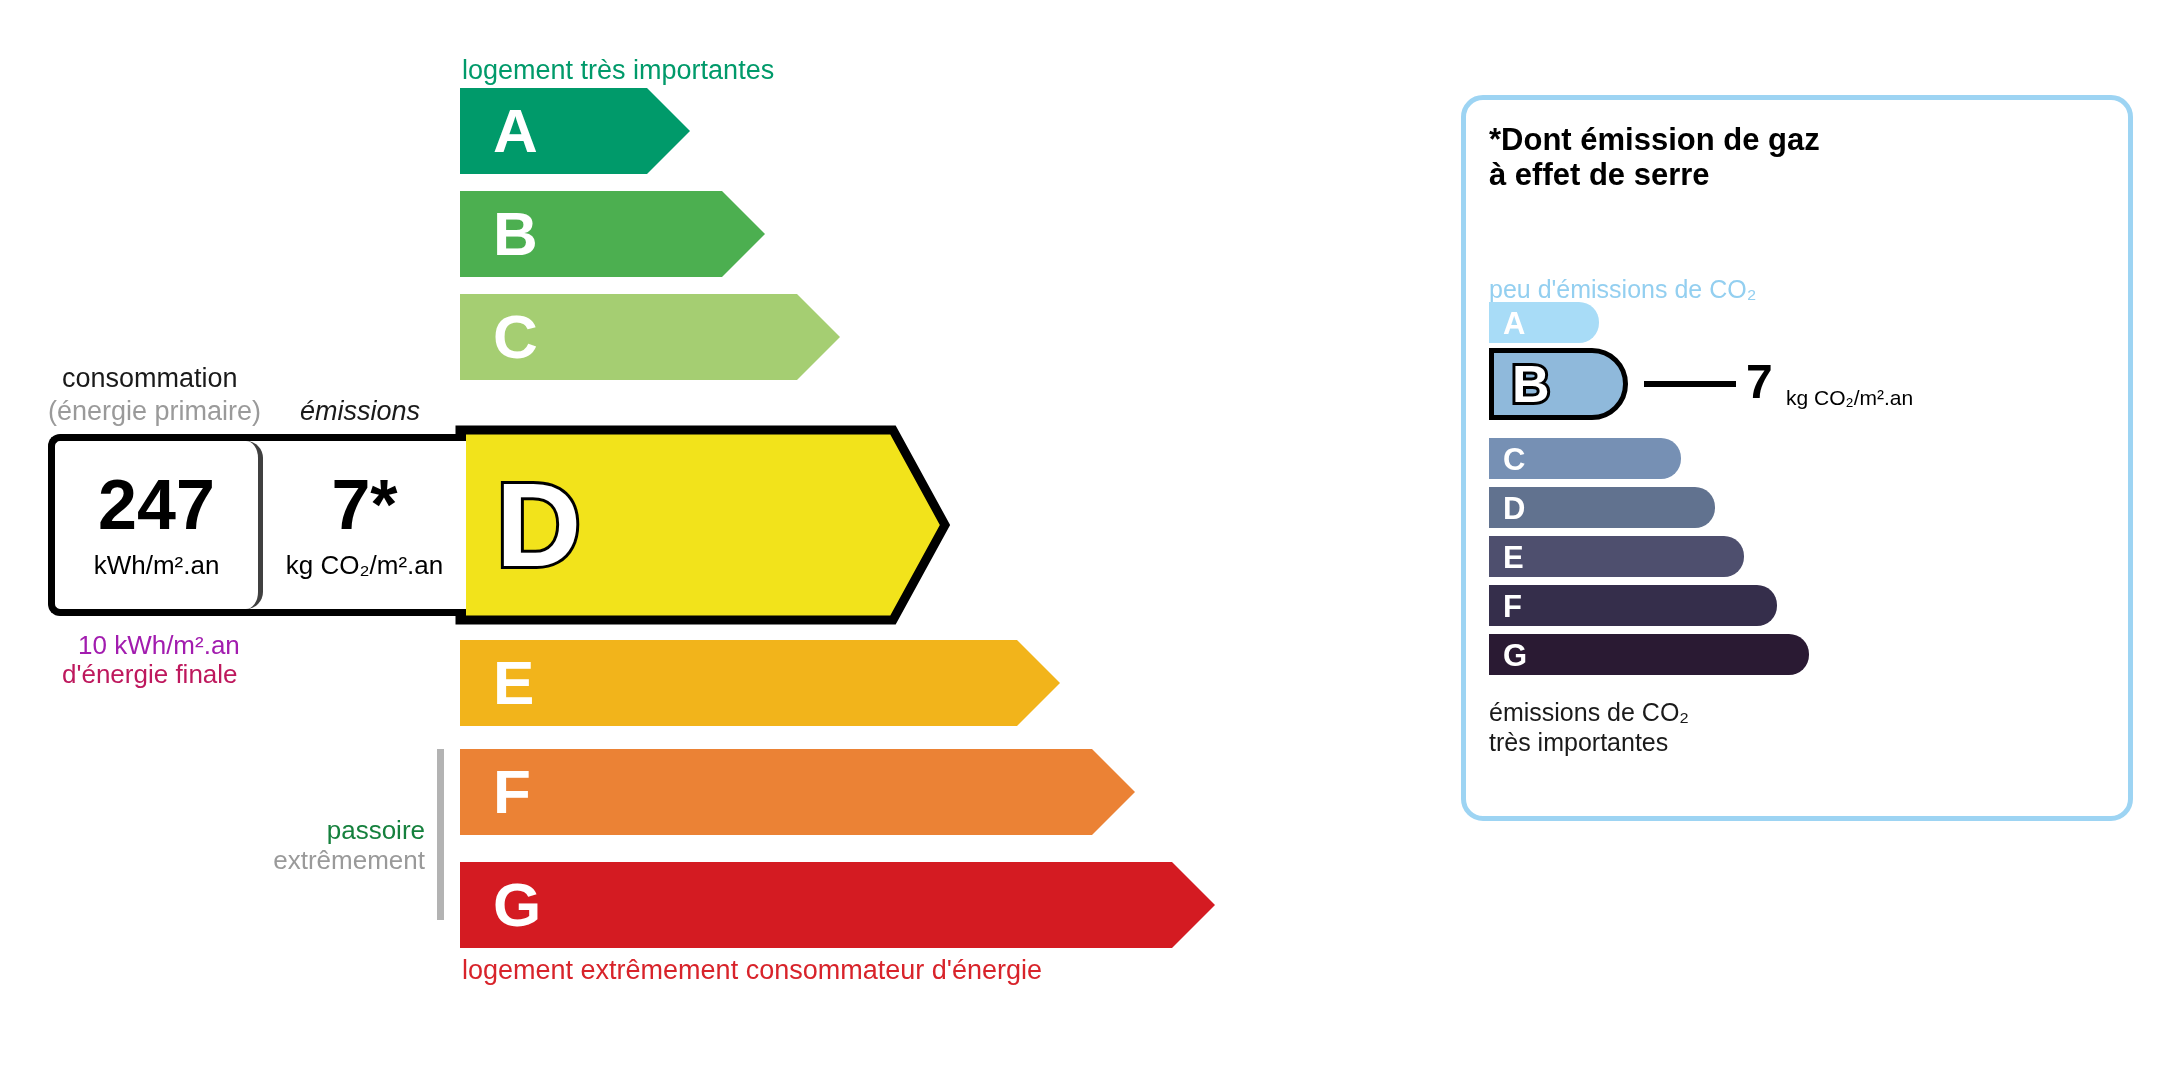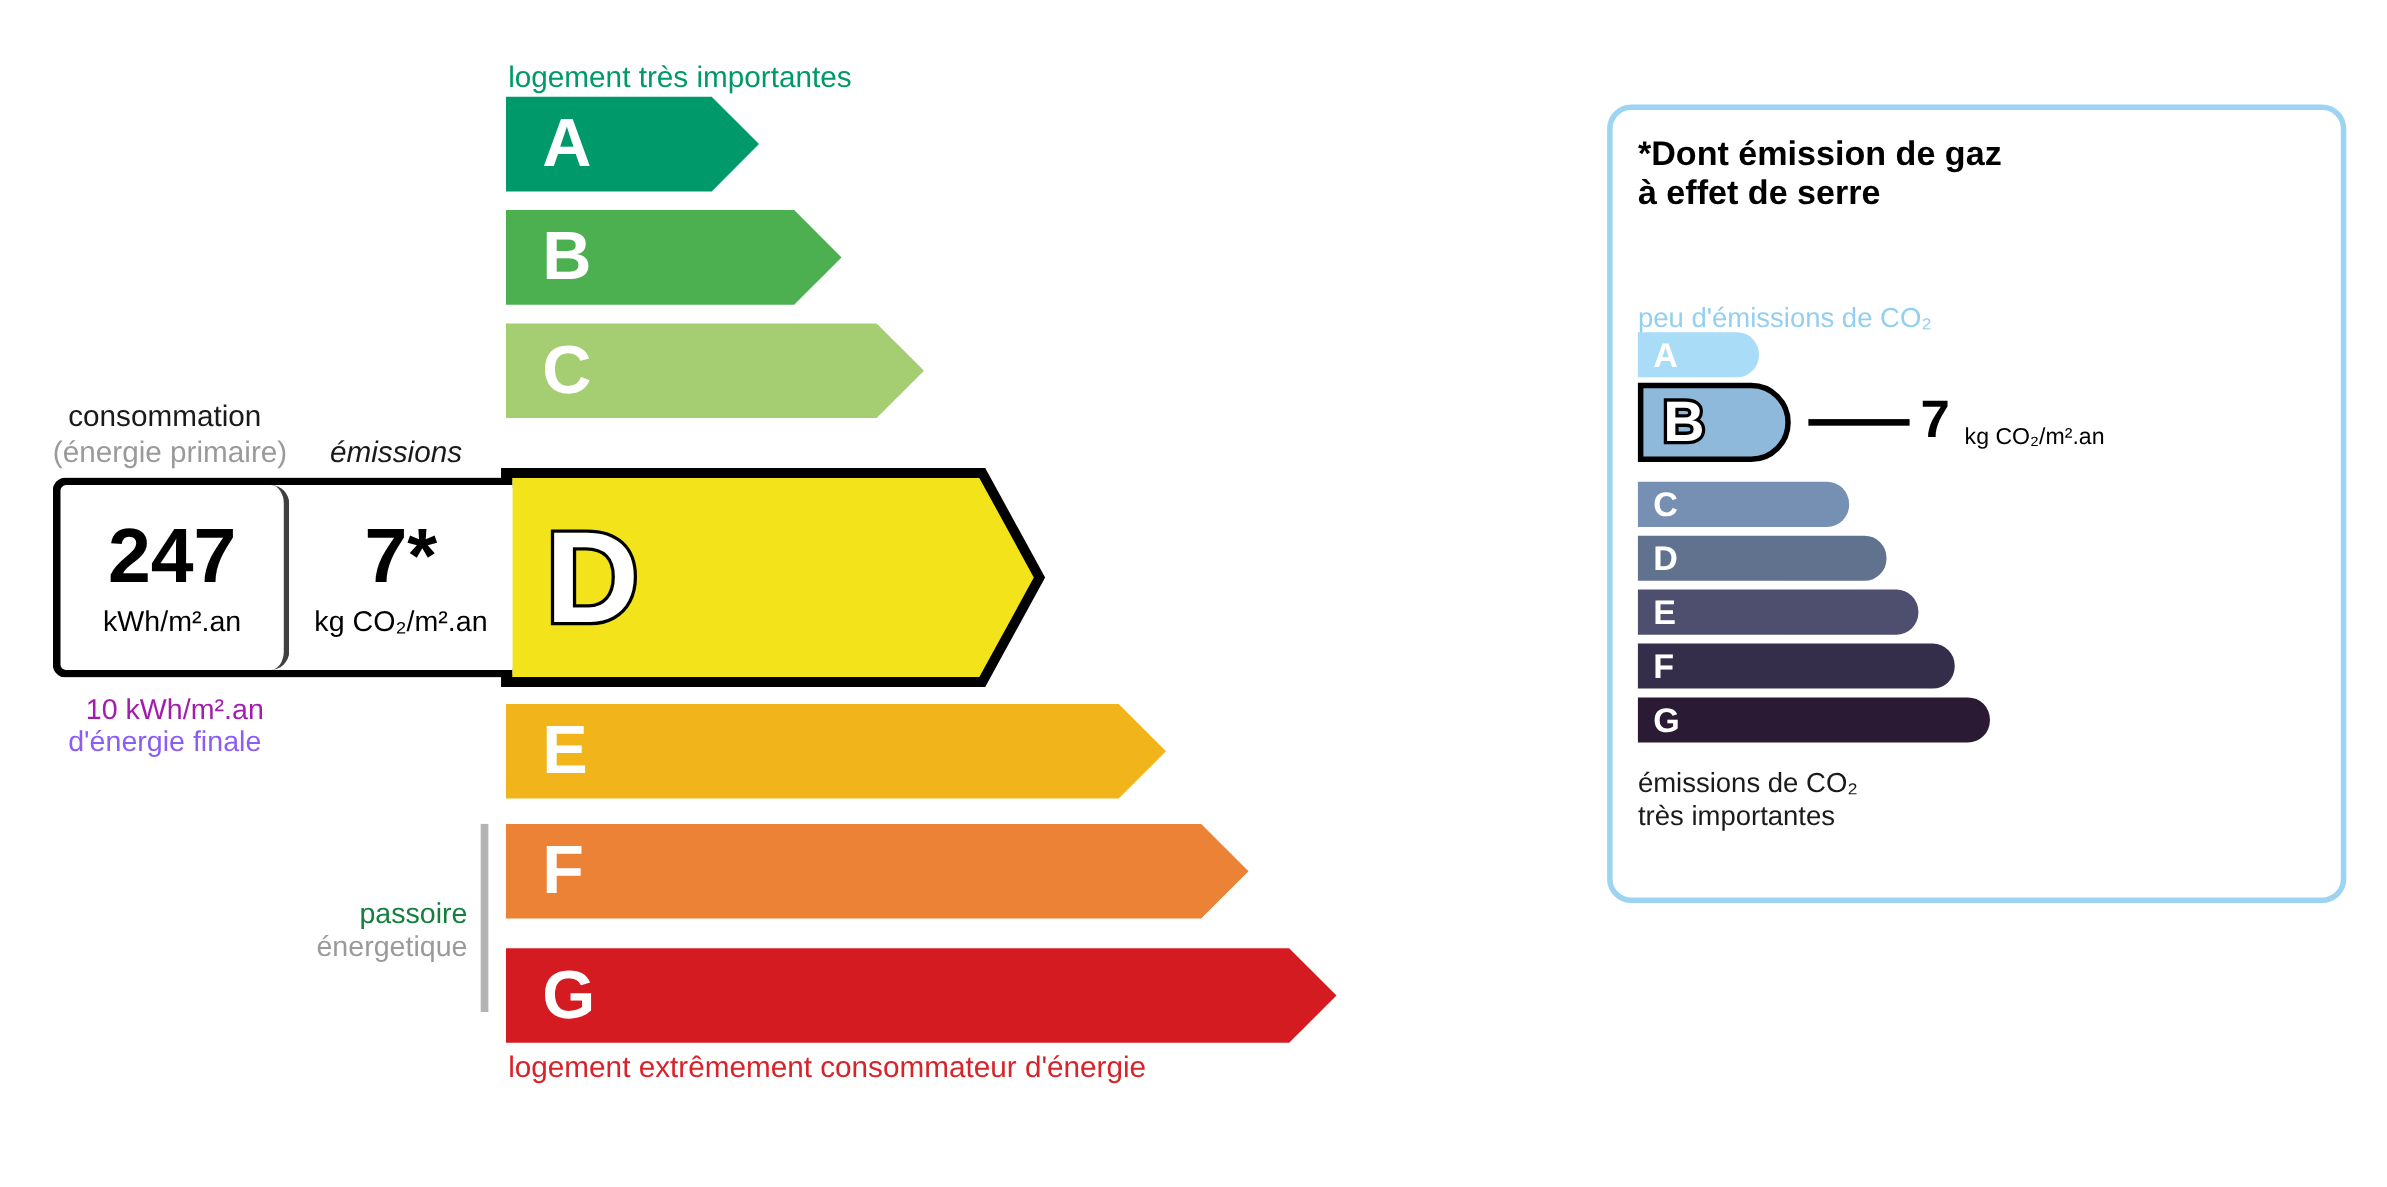--- a/index.html
+++ b/index.html
@@ -28,21 +28,21 @@
   .vcell.left{border-right:5px solid #404040;border-radius:17px;}
   .vnum{font-size:70px;font-weight:bold;line-height:1;color:#000;}
   .vunit{font-size:26px;color:#000;margin-top:10px;}
 
   
   .boxlabel{position:absolute;white-space:nowrap;font-size:27px;}
   #lbl-conso{left:62px;top:363px;color:#1a1a1a;}
   #lbl-conso-sub{left:48px;top:396px;color:#9a9a9a;}
   #lbl-emis{left:300px;top:396px;color:#1a1a1a;font-style:italic;}
   #lbl-final1{left:78px;top:630px;color:#a21caf;font-size:26px;}
-  #lbl-final2{left:62px;top:659px;color:#8b5cf6;font-size:26px;}
+  #lbl-final2{left:62px;top:659px;color:#be185d;font-size:26px;}
 
   
   #passoire-bar{position:absolute;left:437px;top:749px;width:7px;height:171px;
                 background:#b3b3b3;}
   #passoire-1{position:absolute;right:1745px;top:815px;color:#15803d;font-size:26px;white-space:nowrap;}
   #passoire-2{position:absolute;right:1745px;top:845px;color:#9a9a9a;font-size:26px;white-space:nowrap;}
 
   
   #co2-panel{position:absolute;left:1461px;top:95px;width:672px;height:726px;
              border:5px solid #9DD4F3;border-radius:22px;box-sizing:border-box;
@@ -118,21 +118,21 @@
       <div class="vnum">7*</div>
       <div class="vunit">kg CO₂/m².an</div>
     </div>
   </div>
 
   <div class="boxlabel" id="lbl-final1">10 kWh/m².an</div>
   <div class="boxlabel" id="lbl-final2">d'énergie finale</div>
 
   <div id="passoire-bar"></div>
   <div id="passoire-1">passoire</div>
-  <div id="passoire-2">énergetique</div>
+  <div id="passoire-2">extrêmement</div>
 
   <div class="cap" id="cap-bottom">logement extrêmement consommateur d'énergie</div>
 
   <div id="co2-panel"></div>
   <div id="co2-title">*Dont émission de gaz
 à effet de serre</div>
   <div id="co2-top-cap">peu d'émissions de CO₂</div>
   <div id="co2-bars">
       <div class="co2bar" style="left:1489px;top:302px;width:110px;height:41px;background:#A8DCF7">
         <span class="cl">A</span>

